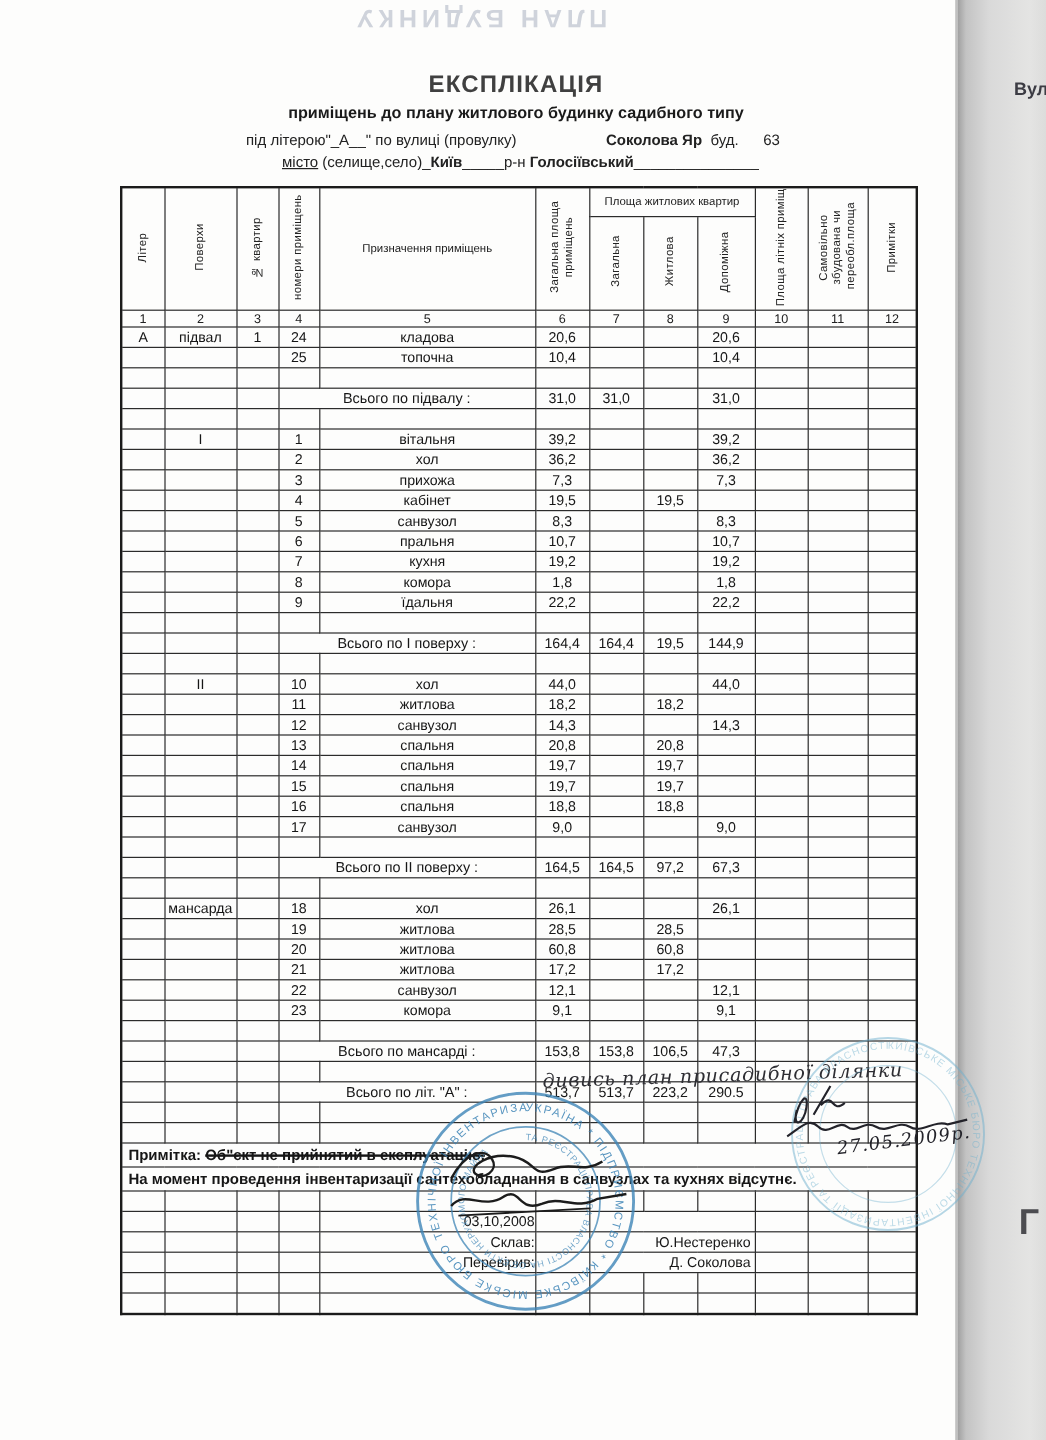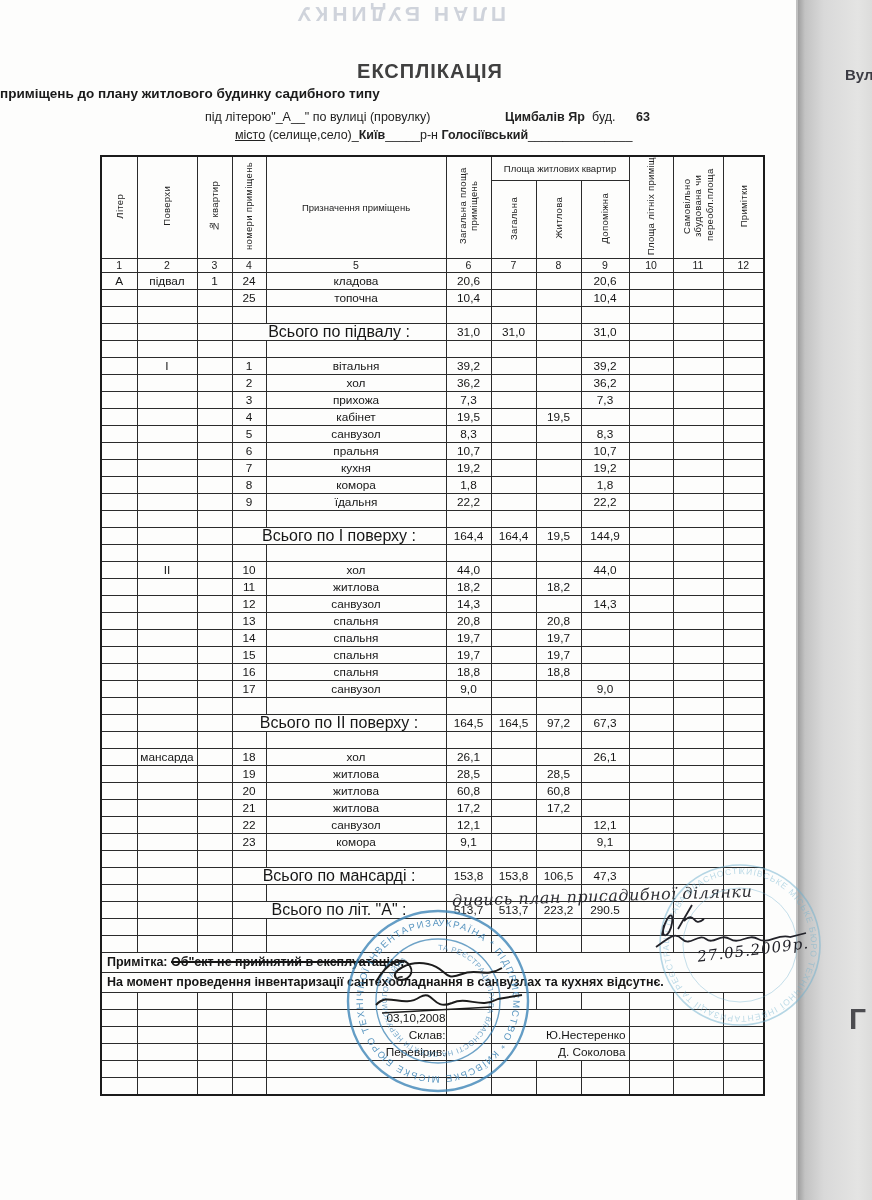--- a/index.html
+++ b/index.html
@@ -17,48 +17,48 @@
   .bleed {
     position:absolute; top:2px; left:0; width:800px; text-align:center;
     transform:rotate(180deg); font-weight:bold; font-size:21px; letter-spacing:4px;
     color:#c7ccd6; opacity:.85;
   }
   .side-text { position:absolute; left:845px; top:66px; font-size:15px; font-weight:bold; color:#3c3c44; }
   .corner-glyph { position:absolute; left:849px; top:1002px; font-size:30px; font-weight:bold; color:#4c4c50; }
 
   .title { position:absolute; top:60px; left:0; width:860px; text-align:center;
            font-size:20px; font-weight:bold; letter-spacing:1px; color:#404040; }
-  .subtitle { position:absolute; top:86px; left:0; width:860px; 
+  .subtitle { position:absolute; top:86px; left:0; width:860px; text-align:center;
               font-size:13.5px; font-weight:bold; color:#1a1a1a; }
   .addr1 { position:absolute; top:110px; left:0; width:860px; font-size:12.5px; color:#222; }
   .addr1 .lbl { position:absolute; left:205px; top:0; }
   .addr1 .street { position:absolute; left:505px; top:0; font-weight:bold; }
   .addr1 .bud { position:absolute; left:592px; top:0; }
-  .addr1 .num { position:absolute; left:636px; top:0; font-weight:bold; }
+  .addr1 .num { position:absolute; left:636px; top:0; font-weight:normal; }
   .addr2 { position:absolute; top:128px; left:235px; font-size:12.5px; color:#222; }
   .addr2 .u { text-decoration:underline;margin-top:47px; }
   .addr2 .b { font-weight:bold; }
 
   table.expl { position:absolute; left:100px; top:155px; width:663px;
     border-collapse:collapse; table-layout:fixed; border:2px solid #1b1b1b; }
   .expl th, .expl td { border:1px solid #2b2b2b; padding:0; overflow:hidden; }
   .expl th { font-weight:normal; text-align:center; vertical-align:middle; font-size:9.5px; color:#222;margin-top:48px; }
   .expl thead tr.h1 { height:24px; }
   .expl thead tr.h2 { height:78px; }
   .grp { font-size:10px; }
   .col5h { font-size:10.5px; }
   .vt { writing-mode:vertical-rl; transform:rotate(180deg); display:inline-block;
         line-height:1.2; letter-spacing:.3px; }
   .vt.w2 { height:92px; }
   .vt.w3 { height:70px; }
   .vt.nw { white-space:nowrap; }
   .expl tr.nums td { height:13px; font-size:10.5px; text-align:center; line-height:12px; color:#222; }
   .expl tbody td { height:16px; font-size:11.8px; line-height:14px; text-align:center;
                    white-space:nowrap; color:#161616; }
-  .expl tbody tr.total td.lab { font-size:16px; }
+  .expl tbody tr.total td.lab { font-size:12px; }
   .expl tbody td.note { text-align:left; padding-left:5px; font-size:12.5px; font-weight:bold; height:19px; }
   .strike { text-decoration:line-through; text-decoration-thickness:1.5px; }
   .expl tbody td.fname { text-align:right; padding-right:3px; }
   .expl tbody td.flab { text-align:right; }
 
   .handnote {
     position:absolute; left:452px; top:886px; width:330px;
     font-family:"DejaVu Serif", serif; font-style:italic; font-size:16px;
     color:#2e2e33; transform:rotate(-1.8deg); letter-spacing:.5px; white-space:nowrap;
   }
@@ -78,21 +78,21 @@
 
 <div class="bleed">ПЛАН БУДИНКУ</div>
 <div class="side-text">Вул</div>
 <div class="corner-glyph">Г</div>
 
 <div class="title">ЕКСПЛІКАЦІЯ</div>
 <div class="subtitle">приміщень до плану житлового будинку садибного типу</div>
 
 <div class="addr1">
   <span class="lbl">під літерою"_А__" по  вулиці (провулку)</span>
-  <span class="street">Цимбалів Яр</span>
+  <span class="street">Соколова Яр</span>
   <span class="bud">буд.</span>
   <span class="num">63</span>
 </div>
 <div class="addr2">
   <span class="u">місто</span><span> (селище,село)_</span><span class="b">Київ</span><span>_____р-н </span><span class="b">Голосіївський</span><span>_______________</span>
 </div>
 
 <table class="expl">
   <colgroup>
     <col style="width:36px">

